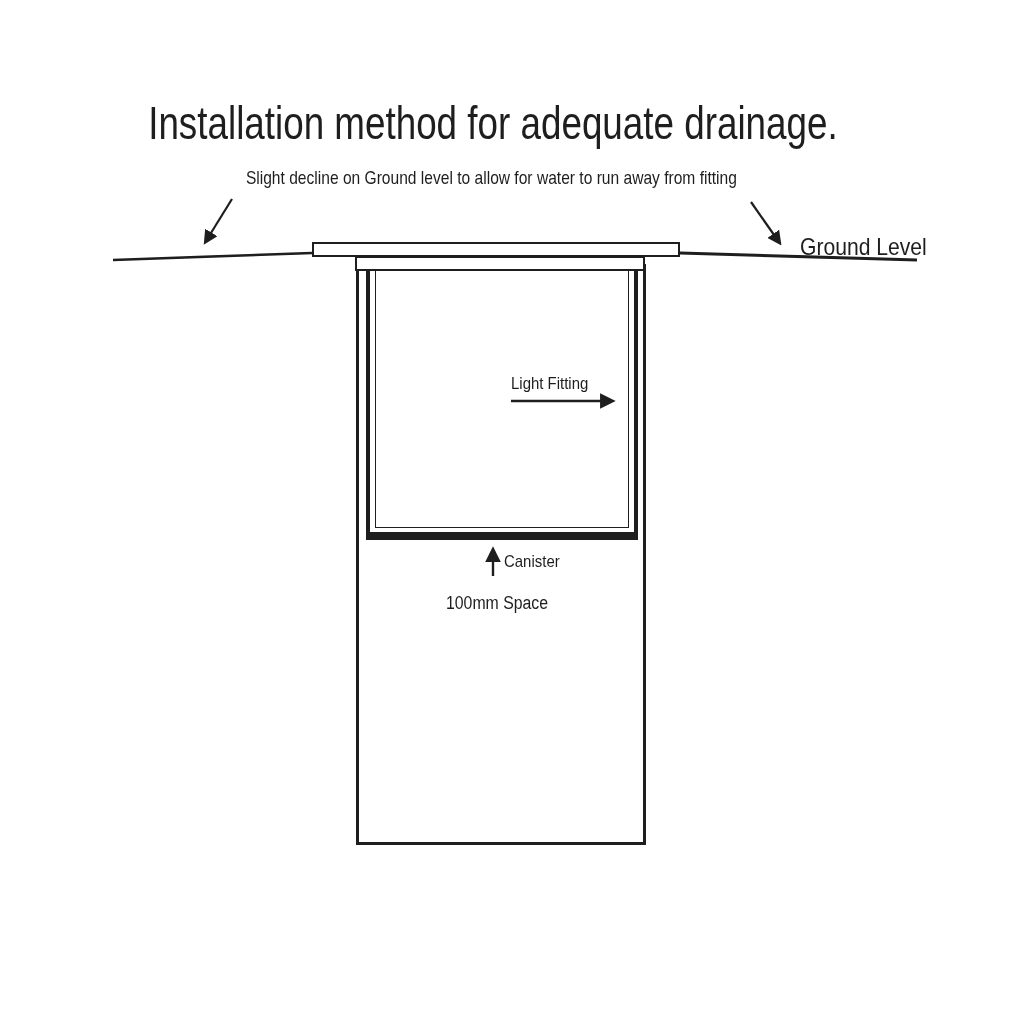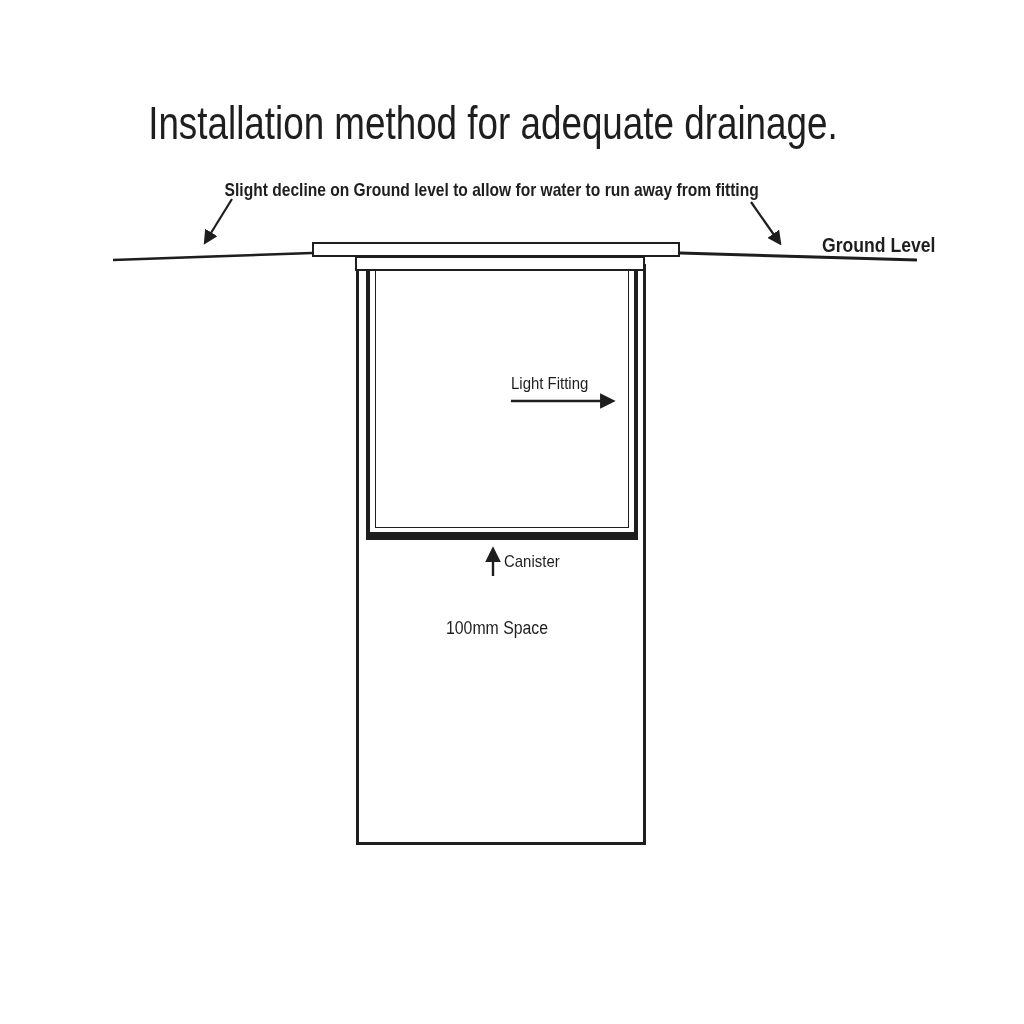--- a/index.html
+++ b/index.html
@@ -12,26 +12,26 @@
   .canvas{
     position:relative;width:1024px;height:1016px;background:var(--bg);
     font-family:"Liberation Sans",sans-serif;color:var(--text);overflow:hidden;padding-left:27px;
   }
   .abs{position:absolute;line-height:1;white-space:nowrap;}
   
   .cx{display:inline-block;transform:scaleX(0.88);transform-origin:50% 50%;}
   .cx-l{display:inline-block;transform:scaleX(0.88);transform-origin:0 50%;}
   .title-wrap{left:0;top:100px;width:986px;text-align:center;font-size:46px;font-weight:500;}
   .title-wrap .cx{transform:scaleX(0.80);}
-  .subtitle-wrap{left:0;top:180px;width:983px;text-align:center;font-size:19px;font-weight:700;}
+  .subtitle-wrap{left:0;top:168px;width:983px;text-align:center;font-size:19px;font-weight:400;}
   .subtitle-wrap .cx{transform:scaleX(0.82);}
-  .ground-level-lbl{left:822px;top:235px;font-size:20px;font-weight:700;}
+  .ground-level-lbl{left:800px;top:235px;font-size:24px;font-weight:400;}
   .light-fitting-lbl{left:511px;top:375px;font-size:17px;font-weight:500;text-align:center;}
   .canister-lbl{left:504px;top:553px;font-size:17px;font-weight:500;}
-  .space-lbl{left:357px;top:594px;width:280px;text-align:center;font-size:18px;font-weight:500;margin-top:25px;}
+  .space-lbl{left:357px;top:594px;width:280px;text-align:center;font-size:18px;font-weight:500;}
   .rock-lbl{left:0;right:0;top:112px;text-align:center;font-size:18px;font-weight:500;position:absolute;line-height:1;}
   
   .flange{left:312px;top:242px;width:368px;height:15px;border:2.5px solid var(--line);background:#fff;box-sizing:border-box;}
   .rim{left:355px;top:256px;width:290px;height:15px;border:2.5px solid var(--line);background:#fff;box-sizing:border-box;}
   .canister-body{left:356px;top:264px;width:290px;height:581px;border:3px solid var(--line);border-top:none;background:transparent;box-sizing:border-box;}
   .fitting{left:366px;top:271px;width:272px;height:269px;border:4px solid var(--line);border-top:none;border-bottom-width:8px;background:#fff;box-sizing:border-box;}
   .fitting-inner{position:absolute;left:5px;right:5px;top:0;bottom:4px;border:1.5px solid var(--line);border-top:none;}
   .rock{left:359px;top:624px;width:284px;height:218px;background:var(--rock);border-top:3px solid var(--line);box-sizing:border-box;}
   .overlay{position:absolute;left:0;top:0;width:1024px;height:1024px;pointer-events:none;}
 </style>

